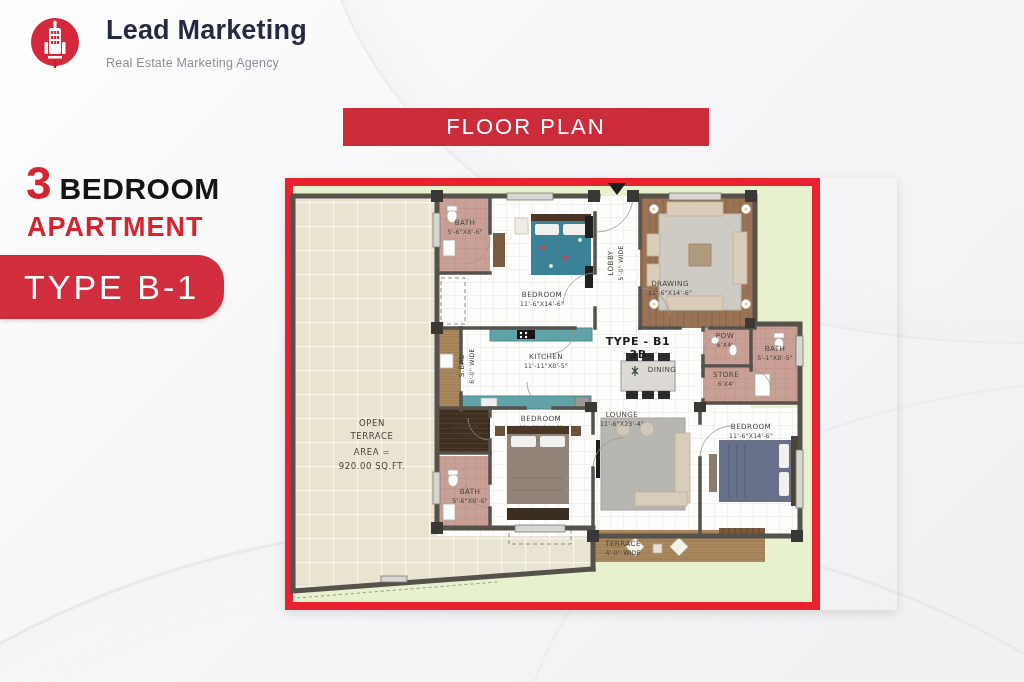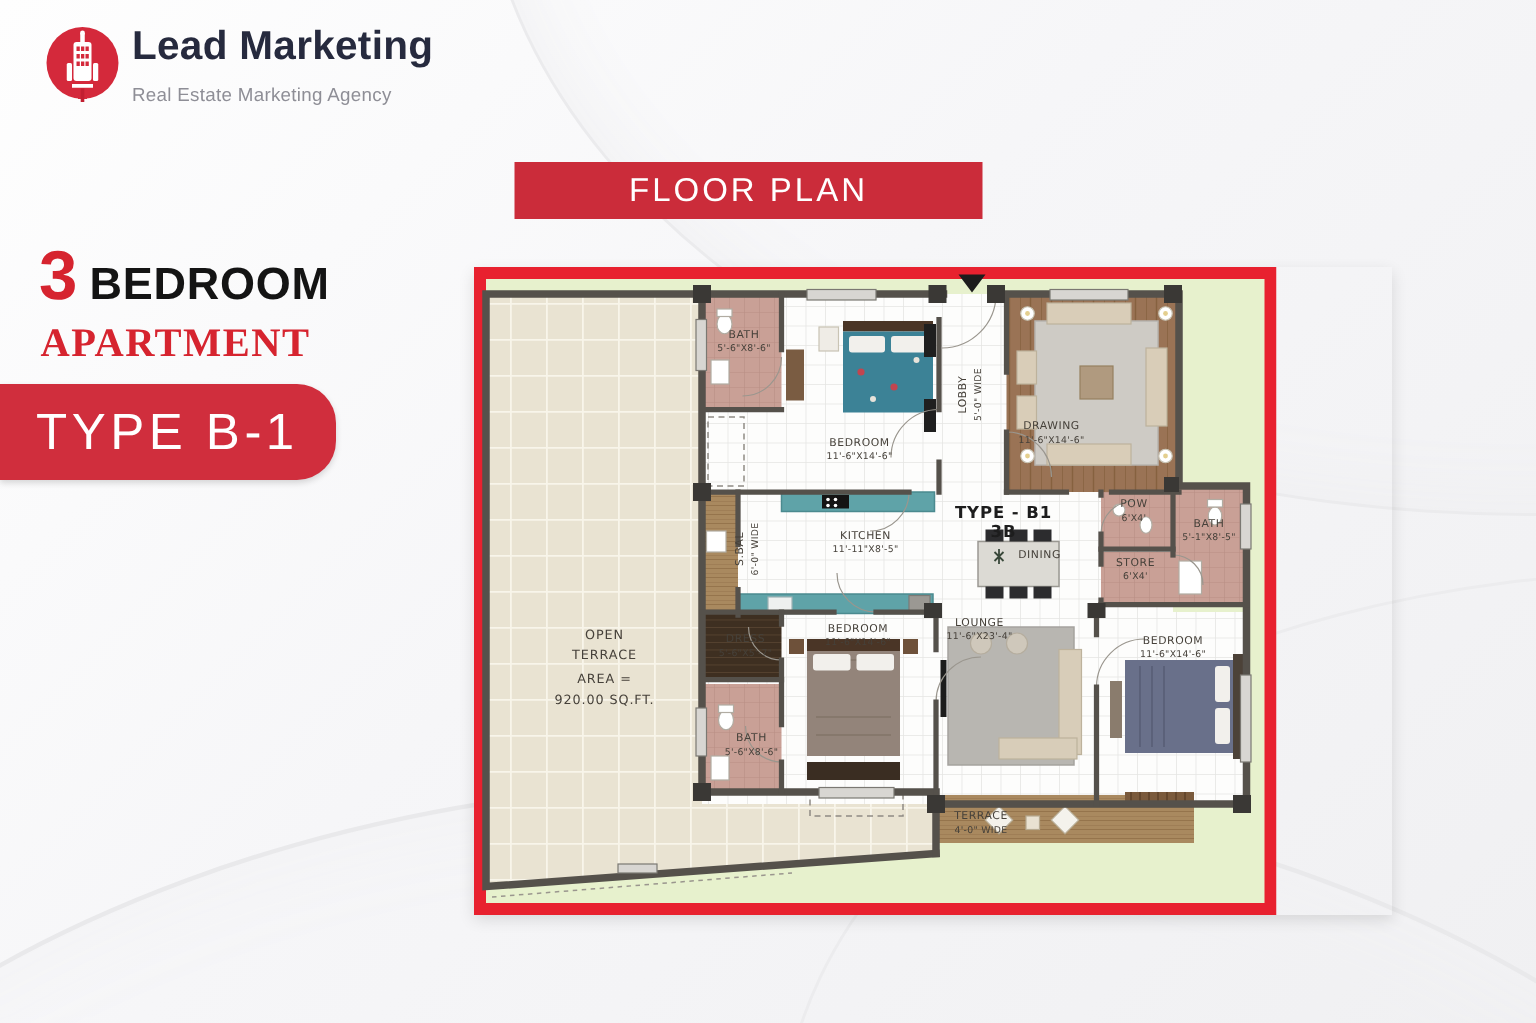--- a/index.html
+++ b/index.html
@@ -7,44 +7,44 @@
     width:1024px;height:682px;position:relative;overflow:hidden;
     font-family:"Liberation Sans","DejaVu Sans",sans-serif;
     background:linear-gradient(135deg,#fefefe 0%,#f6f6f8 45%,#f0f0f2 100%);
   }
   
   .swirl{position:absolute;border-radius:50%;pointer-events:none;}
   .swirl.s1{width:1400px;height:900px;left:320px;top:-560px;border:2px solid #ebebed;box-shadow:0 0 60px #efeff1 inset;}
   .swirl.s2{width:1600px;height:1100px;left:-300px;top:520px;border:3px solid #e9e9eb;box-shadow:0 0 80px #f2f2f4 inset;}
   .swirl.s3{width:1200px;height:760px;left:520px;top:380px;border:2px solid #ececee;}
 
-  .header{position:absolute;left:28px;top:16px;display:flex;align-items:center;gap:6px;}
+  .header{position:absolute;left:28px;top:16px;display:flex;align-items:center;gap:24px;}
   .logo-circle{width:54px;height:54px;flex:0 0 auto;}
   .brand-text .brand{font-size:27px;font-weight:bold;color:#262a3e;letter-spacing:.2px;line-height:1.05;}
   .brand-text .tagline{font-size:12.5px;color:#8e8e96;margin-top:12px;letter-spacing:.2px;}
 
   .floorplan-banner{
-    position:absolute;left:343px;top:108px;width:312px;height:38px;
+    position:absolute;left:343px;top:108px;width:366px;height:38px;
     background:#cb2c3a;color:#fff;display:flex;align-items:center;justify-content:center;
     font-size:22px;letter-spacing:2px;font-weight:500;
   }
 
   .left-panel{position:absolute;left:0;top:160px;width:260px;}
   .row-bedroom{padding-left:26px;display:flex;align-items:baseline;gap:8px;}
   .big-3{font-size:46px;font-weight:bold;color:#d6242f;line-height:1;}
   .bedroom-word{font-size:30px;font-weight:600;color:#141414;letter-spacing:.5px;}
-  .apartment-word{padding-left:27px;margin-top:6px;font-size:27px;font-weight:bold;color:#d6242f;letter-spacing:1px;font-family:Liberation Serif, serif;}
+  .apartment-word{padding-left:27px;margin-top:6px;font-size:27px;font-weight:bold;color:#d6242f;letter-spacing:1px;}
   .type-banner{
     margin-top:12px;width:224px;height:64px;background:#d02e3d;
     border-radius:0 26px 26px 0;display:flex;align-items:center;
     box-shadow:0 2px 4px rgba(0,0,0,.15);
   }
   .type-banner span{color:#fff;font-size:34px;font-weight:500;letter-spacing:3px;padding-left:24px;}
 
-  .plan-wrap{position:absolute;left:285px;top:178px;width:612px;height:432px;box-shadow:0 3px 10px rgba(0,0,0,.12);margin-left:31px;}
+  .plan-wrap{position:absolute;left:285px;top:178px;width:612px;height:432px;box-shadow:0 3px 10px rgba(0,0,0,.12);}
   svg text{font-family:"DejaVu Sans","Liberation Sans",sans-serif;}
   .rname{font-size:7.2px;fill:#46413a;letter-spacing:.4px;}
   .rdims{font-size:6.2px;fill:#46413a;letter-spacing:.2px;}
   .rtype{font-size:11px;font-weight:bold;fill:#1d1d1d;letter-spacing:.6px;}
 </style>
 </head>
 <body>
 
 <div class="swirl s1"></div>
 <div class="swirl s2"></div>

